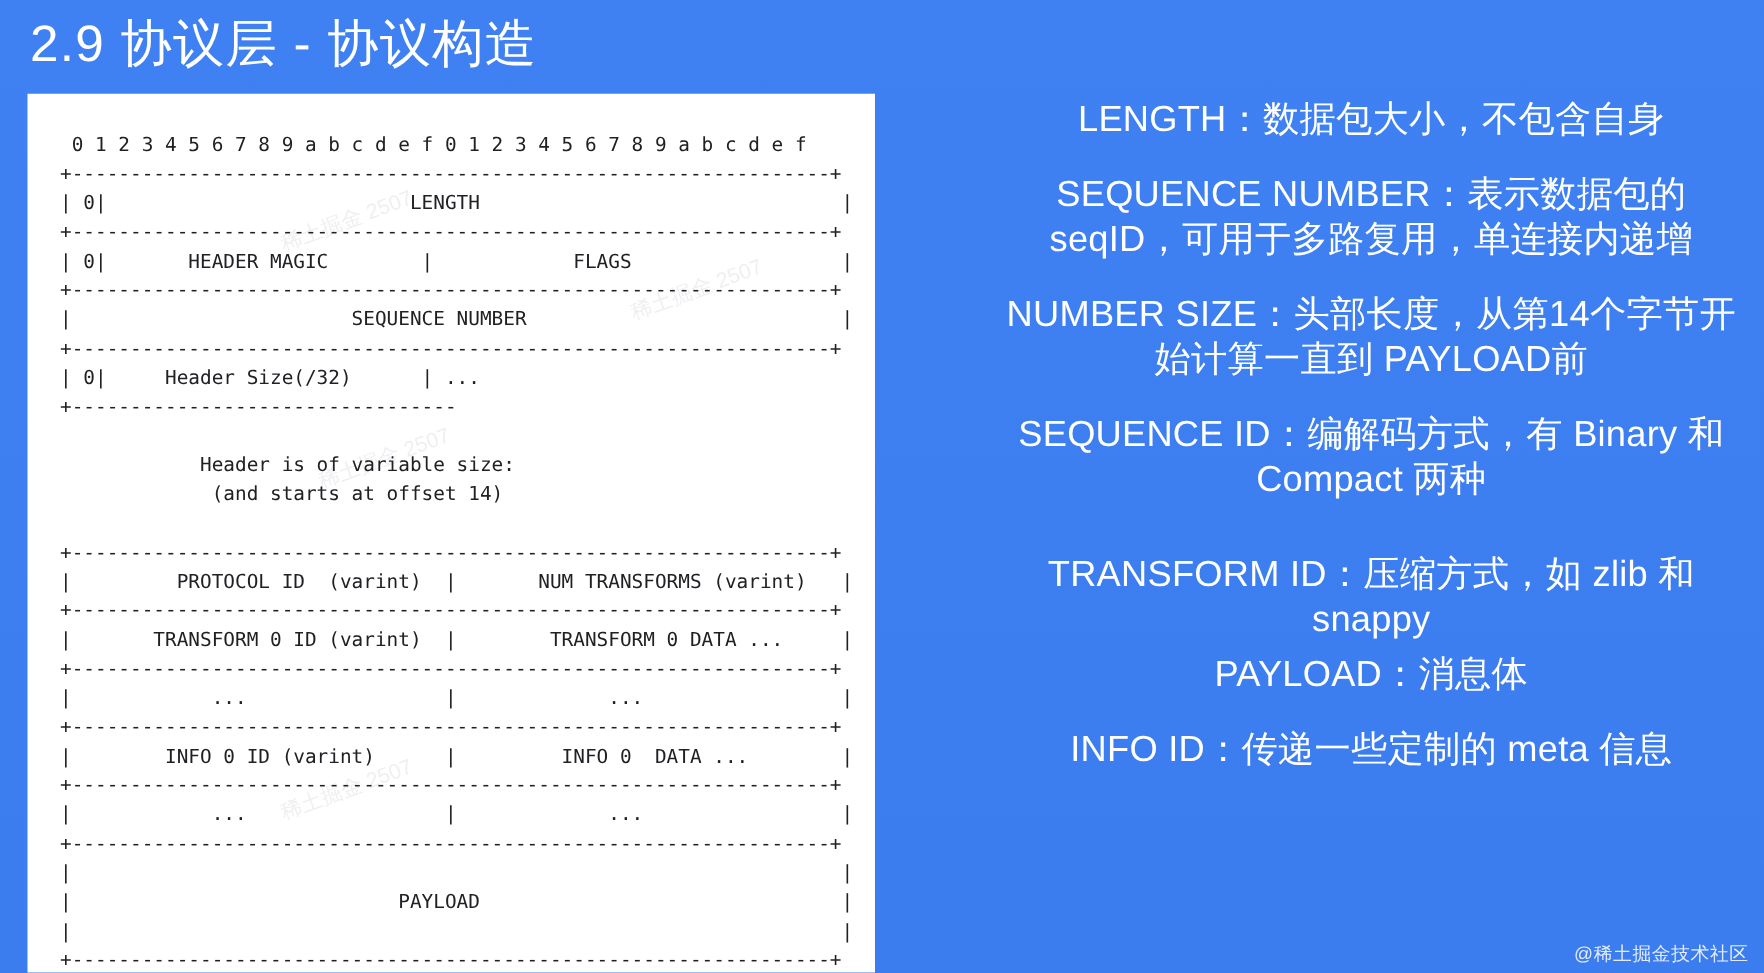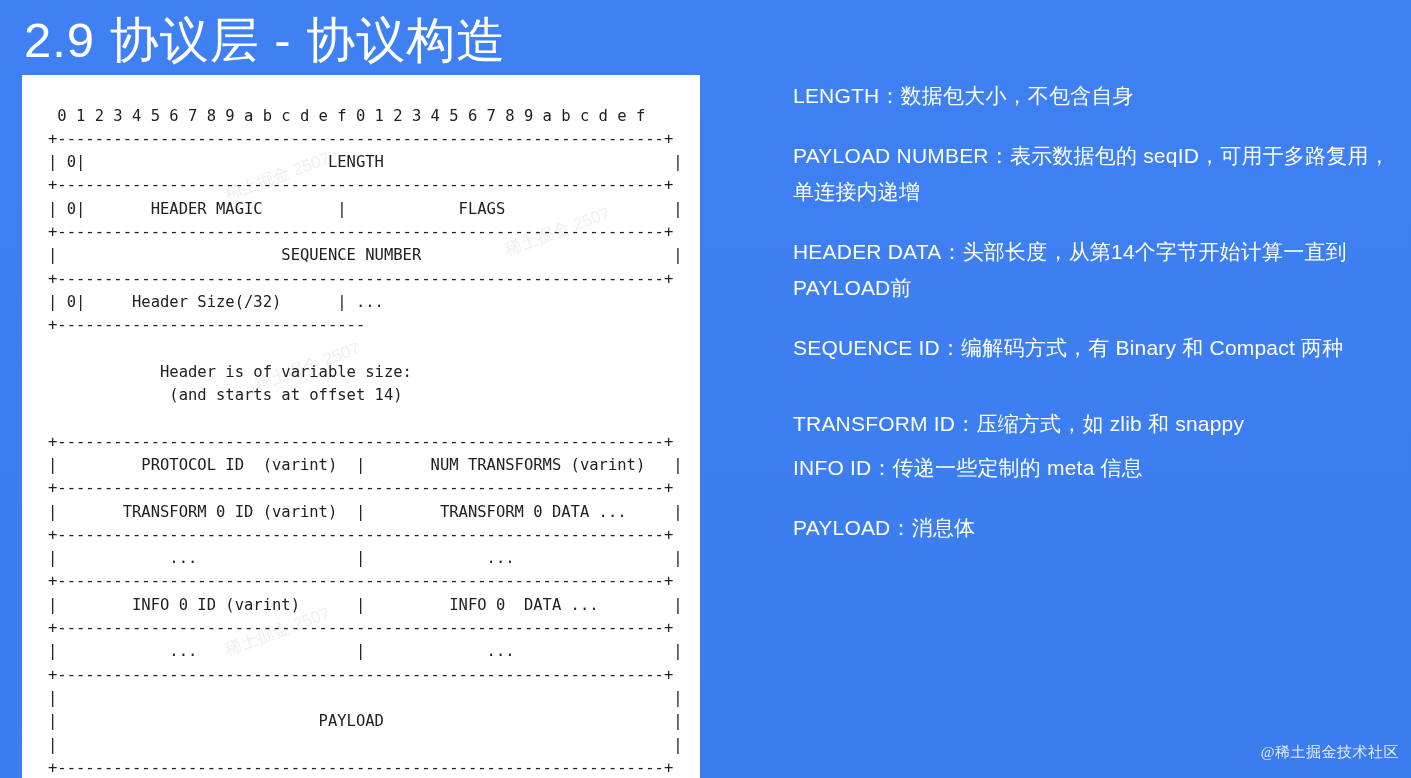--- a/index.html
+++ b/index.html
@@ -16,21 +16,21 @@
   .slide {
     position: relative;
     width: 1411px;
     height: 778px;
     background: linear-gradient(180deg, #3f81f2 0%, #3b7cef 100%);
   }
   .slide-title {
     position: absolute;
     left: 24px;
     top: 8px;
-    font-size: 49px;
+    font-size: 41px;
     color: #ffffff;
     letter-spacing: 1px;
     white-space: nowrap;
     font-weight: 400;
   }
   .diagram-card {
     position: absolute;
     left: 22px;
     top: 75px;
     width: 678px;
@@ -59,41 +59,41 @@
     white-space: nowrap;
   }
   .notes {
     position: absolute;
     left: 793px;
     top: 78px;
     width: 608px;
   }
   .note {
     color: #ffffff;
-    font-size: 21px;
+    font-size: 29px;
     line-height: 36px;
     margin-bottom: 24px;
     font-weight: 300;
     letter-spacing: 0.2px;
+    text-align: center;
   }
   .note.tight {
     margin-bottom: 8px;
     margin-top: 40px;
   }
   .note .term {
     font-weight: 400;
   }
   .footer-badge {
     position: absolute;
     right: 12px;
-    bottom: 16px;
+    bottom: 5px;
     color: rgba(255,255,255,0.85);
     font-size: 15px;
     letter-spacing: 0.5px;
-    font-family: Liberation Serif, serif;
   }
 </style>
 </head>
 <body>
 
 <div class="slide">
 
   <div class="slide-title">2.9 协议层 - 协议构造</div>
 
   <div class="diagram-card">
@@ -130,34 +130,34 @@
 |                            PAYLOAD                               |
 |                                                                  |
 +-----------------------------------------------------------------+</pre>
   </div>
 
   <div class="notes">
     <div class="note">
       <span class="term">LENGTH</span><span>：</span><span>数据包大小，不包含自身</span>
     </div>
     <div class="note">
-      <span class="term">PAYLOAD NUMBER</span><span>：</span><span>表示数据包的 seqID，可用于多路复用，单连接内递增</span>
+      <span class="term">SEQUENCE NUMBER</span><span>：</span><span>表示数据包的 seqID，可用于多路复用，单连接内递增</span>
     </div>
     <div class="note">
-      <span class="term">HEADER DATA</span><span>：</span><span>头部长度，从第14个字节开始计算一直到 PAYLOAD前</span>
+      <span class="term">NUMBER SIZE</span><span>：</span><span>头部长度，从第14个字节开始计算一直到 PAYLOAD前</span>
     </div>
     <div class="note">
       <span class="term">SEQUENCE ID</span><span>：</span><span>编解码方式，有 Binary 和 Compact 两种</span>
     </div>
     <div class="note tight">
       <span class="term">TRANSFORM ID</span><span>：</span><span>压缩方式，如 zlib 和 snappy</span>
     </div>
     <div class="note">
-      <span class="term">INFO ID</span><span>：</span><span>传递一些定制的 meta 信息</span>
+      <span class="term">PAYLOAD</span><span>：</span><span>消息体</span>
     </div>
     <div class="note">
-      <span class="term">PAYLOAD</span><span>：</span><span>消息体</span>
+      <span class="term">INFO ID</span><span>：</span><span>传递一些定制的 meta 信息</span>
     </div>
   </div>
 
   <div class="footer-badge">@稀土掘金技术社区</div>
 
 </div>
 
 </body></html>

